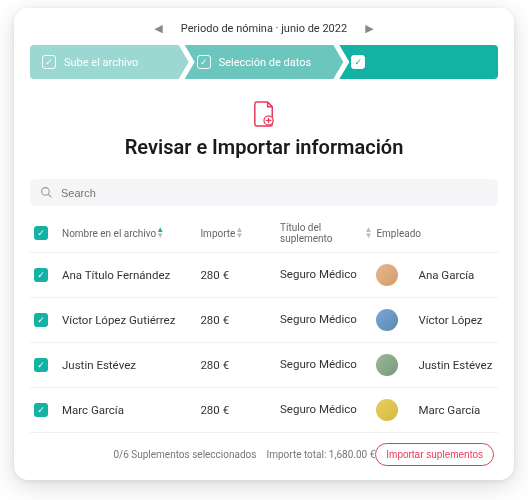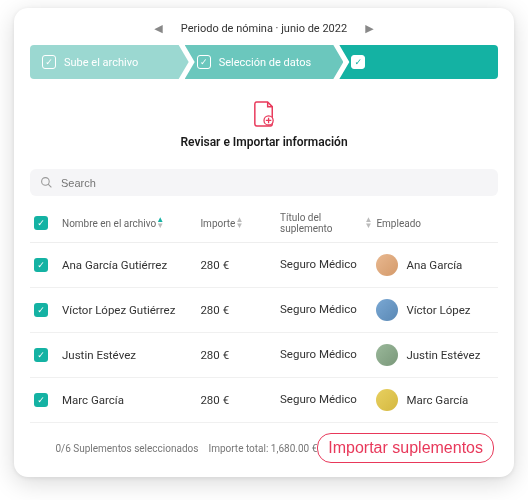--- a/index.html
+++ b/index.html
@@ -61,21 +61,21 @@
   }
   .step-3 .step-check { background: #fff; color: #14b2a3; border-color: #fff; }
   .doc-icon {
     display: flex;
     justify-content: center;
     margin-bottom: 8px;
   }
   .doc-icon svg { width: 22px; height: 26px; }
   .main-title {
     text-align: center;
-    font-size: 12px;
+    font-size: 20px;
     font-weight: 600;
     color: #1a1a1a;
     margin-bottom: 20px;
   }
   .search-box {
     background: #f5f5f7;
     border-radius: 6px;
     display: flex;
     align-items: center;
     gap: 8px;
@@ -117,21 +117,21 @@
     width: 14px; height: 14px;
     background: #14b2a3;
     border-radius: 3px;
     display: inline-flex;
     align-items: center;
     justify-content: center;
     color: #fff;
     font-size: 9px;
     cursor: pointer;
   }
-  .emp-cell { display: flex; align-items: center; gap: 8px; }
+  .emp-cell { display: flex; align-items: center; gap: 20px; }
   .avatar {
     width: 22px; height: 22px;
     border-radius: 50%;
     display: inline-flex;
     align-items: center;
     justify-content: center;
     font-size: 9px;
     color: #fff;
     flex-shrink: 0;
   }
@@ -148,21 +148,21 @@
     color: #777;
     gap: 10px;
   }
   .footer-right { display: flex; align-items: center; }
   .import-btn {
     border: 1px solid #e8385a;
     color: #e8385a;
     background: #fff;
     border-radius: 14px;
     padding: 5px 10px;
-    font-size: 16px;
+    font-size: 10px;
     cursor: pointer;
   }
   .suppl { line-height: 1.2; }
 </style>
 </head>
 <body>
 
 <div class="card">
 
   <div class="period-nav">
@@ -228,21 +228,21 @@
             <span>▼</span>
           </span>
       </span>
       <span class="th">
         <span>Empleado</span>
       </span>
     </div>
 
     <div class="trow">
       <span class="cb">✓</span>
-      <span>Ana García Gutiérrez</span>
+      <span>Ana Título Fernández</span>
       <span>280 €</span>
       <span class="suppl">Seguro Médico</span>
       <span class="emp-cell">
         <span class="avatar av-1"></span>
         <span>Ana García</span>
       </span>
     </div>
 
     <div class="trow">
       <span class="cb">✓</span>

